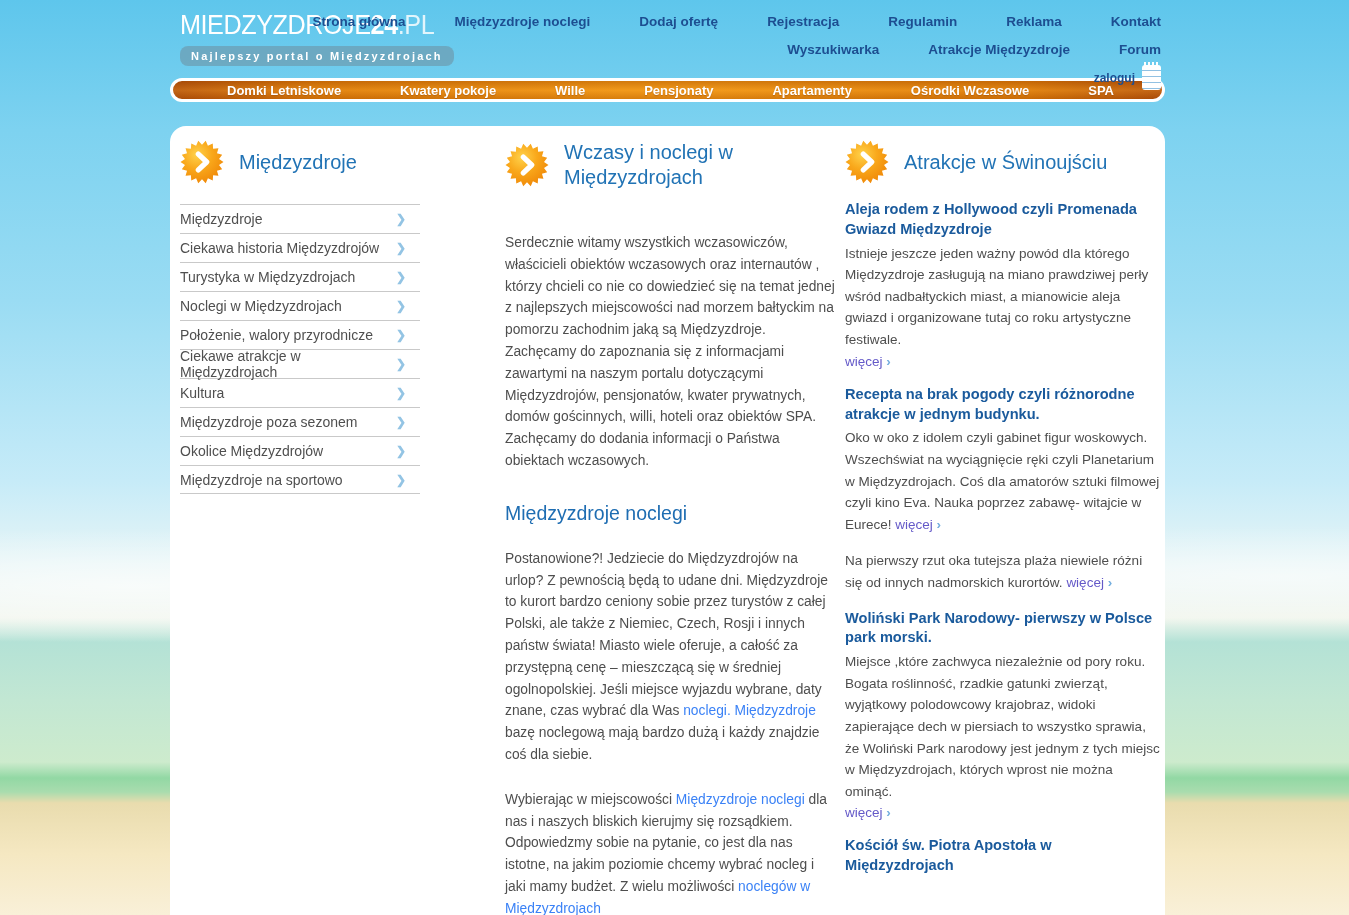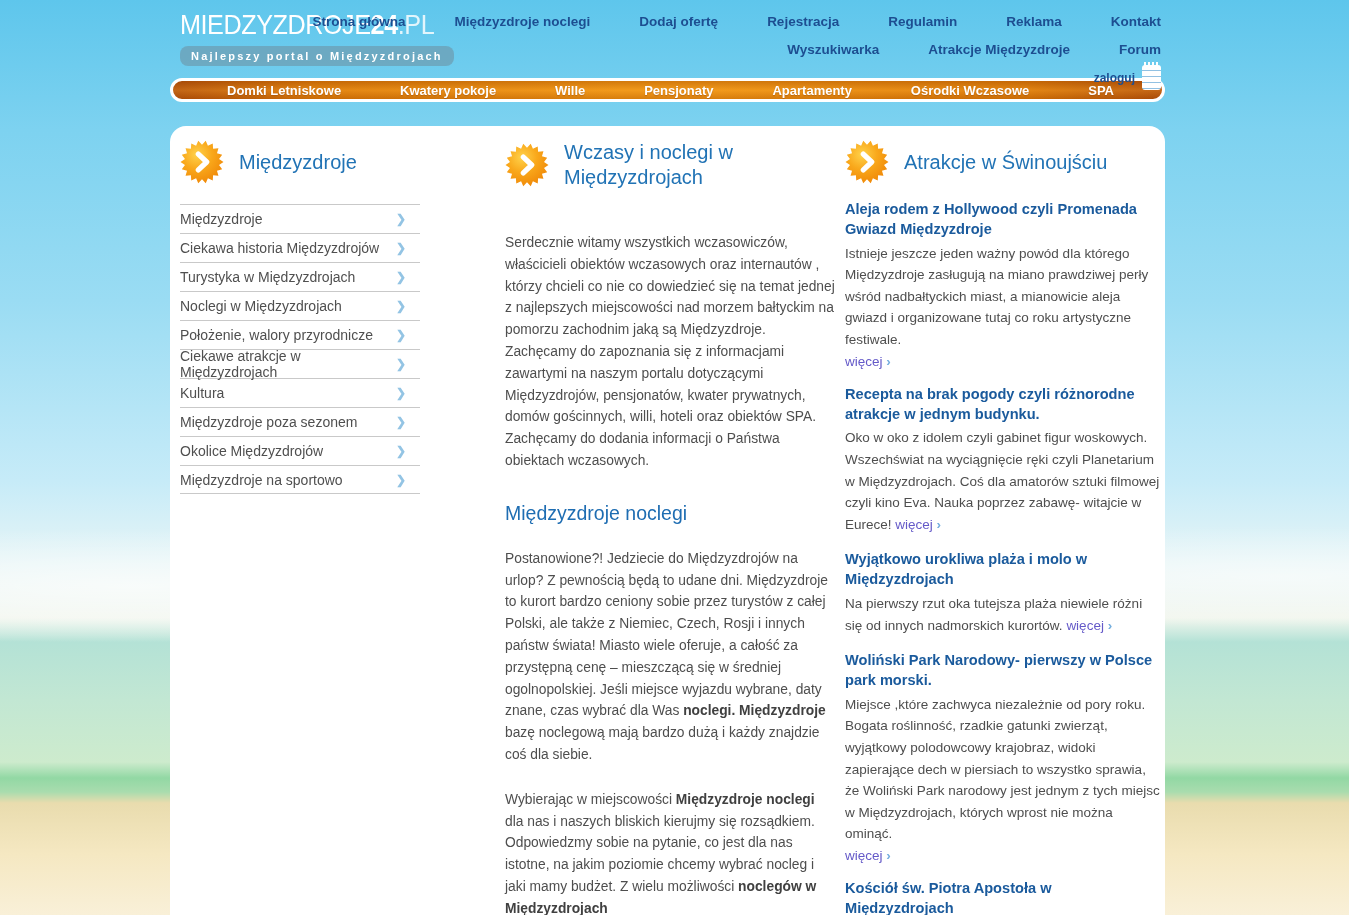--- a/index.html
+++ b/index.html
@@ -68,21 +68,21 @@
                height:29px; border-top:1px solid #c9c9c9; cursor:pointer; }
   .side-item:last-child { border-bottom:1px solid #c9c9c9; }
   .side-item .lbl { color:#4f4f4f; font-size:14px; }
   .chev { color:#93c4e4; font-size:12px; font-weight:bold; padding-right:14px; }
 
   
   .col-mid .section-head h2 { width:230px; }
   .col-mid .body-text { margin-top:42px; }
   .col-mid p { color:#4e4e4e; font-size:13.8px; line-height:1.58; margin-bottom:23px; }
   .col-mid h3 { color:#1e6db2; font-size:19.5px; font-weight:normal; margin:30px 0 23px; }
-  .col-mid .b { font-weight:bold; color:#404040;text-align:center; }
+  .col-mid .b { font-weight:normal; color:#3b82f6;text-align:center; }
 
   
   .col-right .articles { margin-top:16px; }
   .article { margin-bottom:15px; }
   .article h4 { color:#1a5a9c; font-size:14.6px; line-height:1.36; font-weight:bold;
                 margin-bottom:3px; cursor:pointer; }
   .article p { color:#4e4e4e; font-size:13.5px; line-height:1.6; }
   .more { color:#6459c8; font-size:13.5px; text-decoration:none; cursor:pointer; white-space:nowrap; }
   .more .gt { color:#74aede; font-weight:bold; }
   .more-line { margin-top:1px; }
@@ -222,21 +222,20 @@
         <div class="article">
           <h4>Aleja rodem z Hollywood czyli Promenada Gwiazd Międzyzdroje</h4>
           <p>Istnieje jeszcze jeden ważny powód dla którego Międzyzdroje zasługują na miano prawdziwej perły wśród nadbałtyckich miast, a mianowicie aleja gwiazd i organizowane tutaj co roku artystyczne festiwale.</p>
           <div class="more-line"><a class="more"><span>więcej</span> <span class="gt">›</span></a></div>
         </div>
         <div class="article">
           <h4>Recepta na brak pogody czyli różnorodne atrakcje w jednym budynku.</h4>
           <p><span>Oko w oko z idolem czyli gabinet figur woskowych. Wszechświat na wyciągnięcie ręki czyli Planetarium w Międzyzdrojach. Coś dla amatorów sztuki filmowej czyli kino Eva. Nauka poprzez zabawę- witajcie w Eurece!</span> <a class="more"><span>więcej</span> <span class="gt">›</span></a></p>
         </div>
         <div class="article">
-          <h4>Wyjątkowo urokliwa plaża i molo w Międzyzdrojach</h4>
           <p><span>Na pierwszy rzut oka tutejsza plaża niewiele różni się od innych nadmorskich kurortów.</span> <a class="more"><span>więcej</span> <span class="gt">›</span></a></p>
         </div>
         <div class="article">
           <h4>Woliński Park Narodowy- pierwszy w Polsce park morski.</h4>
           <p>Miejsce ,które zachwyca niezależnie od pory roku. Bogata roślinność, rzadkie gatunki zwierząt, wyjątkowy polodowcowy krajobraz, widoki zapierające dech w piersiach to wszystko sprawia, że Woliński Park narodowy jest jednym z tych miejsc w Międzyzdrojach, których wprost nie można ominąć.</p>
           <div class="more-line"><a class="more"><span>więcej</span> <span class="gt">›</span></a></div>
         </div>
         <div class="article">
           <h4>Kościół św. Piotra Apostoła w Międzyzdrojach</h4>
 

